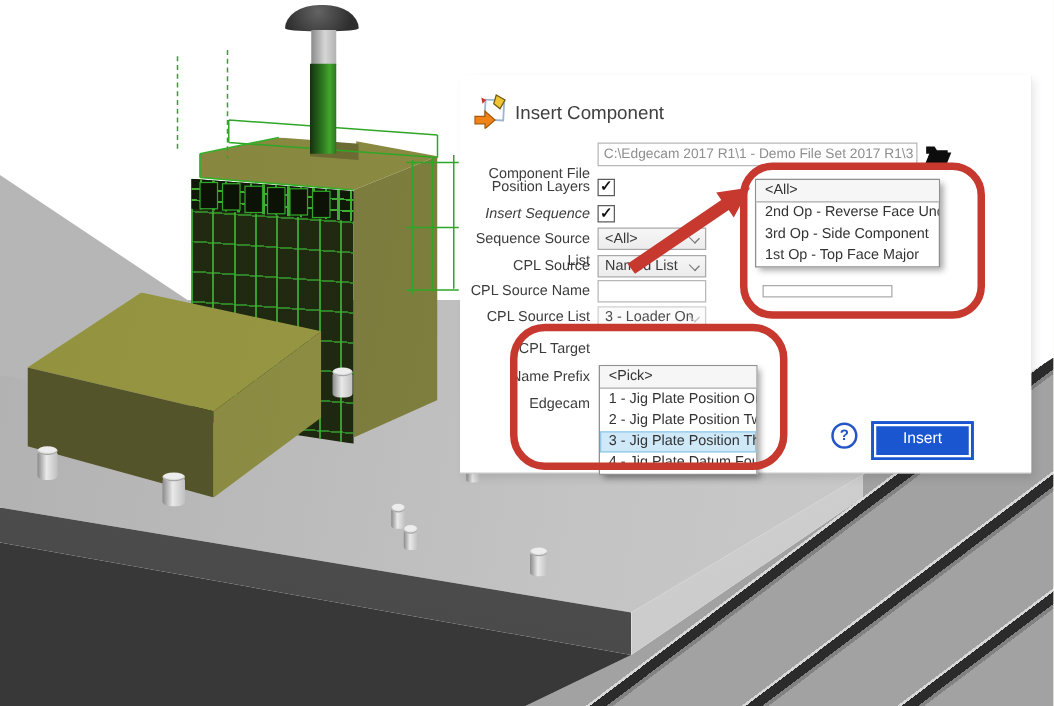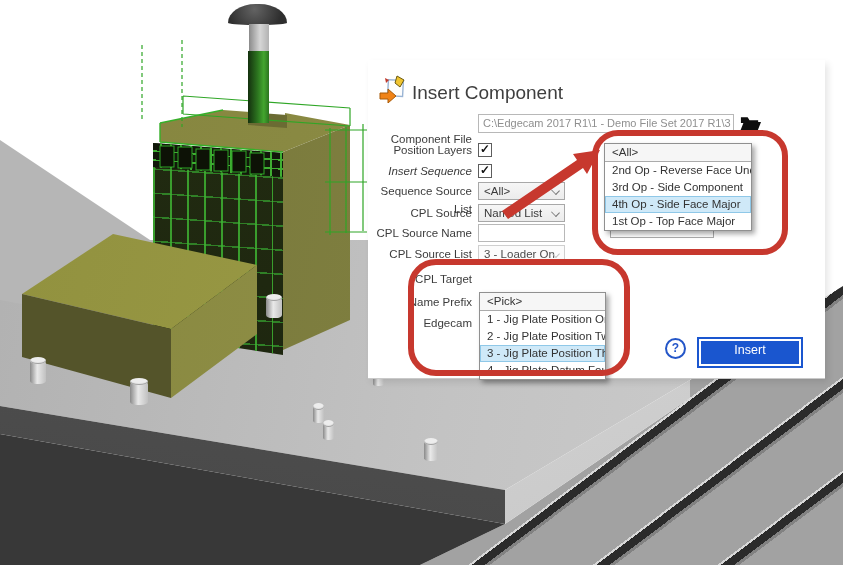--- a/index.html
+++ b/index.html
@@ -59,21 +59,21 @@
     border-radius:50% 50% 45% 45%/95% 95% 12% 12%;
     background:radial-gradient(circle at 45% 25%,#636363,#2e2e2e 75%);}
   .tool-shank{position:absolute;z-index:13;left:249px;top:24px;width:20px;height:28px;
     background:linear-gradient(90deg,#8a8a8a,#d6d6d6 55%,#b2b2b2);}
   .tool-cutter{position:absolute;z-index:13;left:248px;top:51px;width:21px;height:72px;
     background:linear-gradient(90deg,#14300e,#2c741f 45%,#43a52e 75%,#2c741f);}
 
   
   .dialog{position:absolute;z-index:20;left:368px;top:60px;width:457px;height:318px;background:#fff;
     box-shadow:0 1px 0 #c9c9c9,3px 4px 7px rgba(0,0,0,.10);}
-  .dlg-title{position:absolute;left:44px;top:22px;font-size:19px;color:#3f3f3f;}
+  .dlg-title{position:absolute;left:44px;top:22px;font-size:15px;color:#3f3f3f;}
   .dlg-icon{position:absolute;left:11px;top:14px;width:27px;height:29px;}
   .row-label{position:absolute;left:0;width:104px;text-align:right;font-size:11.5px;color:#3c3c3c;height:18px;line-height:18px;}
   .tbox{position:absolute;background:#fff;border:1px solid #b8b8b8;font-size:11px;color:#8f8f8f;
     line-height:17px;padding:0 4px;white-space:nowrap;overflow:hidden;box-sizing:border-box;}
   .cb{position:absolute;width:14px;height:14px;border:1.5px solid #5d5d5d;background:#fff;box-sizing:border-box;
     text-align:center;}
   .cb span{display:block;font-size:12px;line-height:11px;color:#111;font-weight:bold;}
   .combo{position:absolute;width:87px;height:18px;background:linear-gradient(#f6f6f6,#ececec);
     border:1px solid #a8a8a8;box-sizing:border-box;font-size:11.5px;color:#3a3a3a;}
   .combo .val{position:absolute;left:5px;top:0;line-height:16px;white-space:nowrap;}
@@ -88,21 +88,21 @@
   .dditem{height:17px;line-height:17px;font-size:11.5px;color:#333;padding-left:7px;
     white-space:nowrap;overflow:hidden;}
   .dditem.first{background:#f6f6f6;border-bottom:1px solid #ababab;}
   .dditem.sel{background:#cfe9f8;box-shadow:inset 0 0 0 1px #8fc8e8;}
   .under-combo{position:absolute;left:242px;top:168px;width:104px;height:10px;background:#fff;
     border:1px solid #ababab;box-sizing:border-box;}
 
   .help-btn{position:absolute;left:297px;top:278px;width:21px;height:21px;border:2.5px solid #2456c8;
     border-radius:50%;box-sizing:border-box;background:#fff;color:#2456c8;font-weight:bold;
     font-size:12px;text-align:center;line-height:16px;}
-  .insert-btn{position:absolute;left:329px;top:277px;width:106px;height:31px;background:#1a56cf;
+  .insert-btn{position:absolute;left:329px;top:277px;width:82px;height:31px;background:#1a56cf;
     border:2px solid #1a56cf;box-shadow:inset 0 0 0 2px #fff;box-sizing:border-box;
     color:#fff;font-size:12.5px;text-align:center;line-height:23px;}
 
   
   .anno{position:absolute;z-index:30;border:6px solid #c7382e;pointer-events:none;}
   .anno1{left:592px;top:130px;width:184px;height:113px;border-radius:26px;}
   .anno2{left:408px;top:259px;width:210px;height:105px;border-radius:28px;}
   .arrow-svg{position:absolute;left:0;top:0;z-index:30;pointer-events:none;}
 </style>
 </head>
@@ -215,21 +215,20 @@
     <div class="row-label" style="top:210px;">CPL Target</div>
     <div class="row-label" style="top:233px;text-align:right;">Name Prefix</div>
     <div class="row-label" style="top:254px;">Edgecam</div>
 
     <div class="under-combo"></div>
 
     <div class="ddlist" style="left:236px;top:83px;width:148px;">
       <div class="dditem first">&lt;All&gt;</div>
       <div class="dditem">2nd Op - Reverse Face Undersi</div>
       <div class="dditem">3rd Op - Side Component</div>
-      <div class="dditem sel">4th Op - Side Face Major</div>
       <div class="dditem">1st Op  - Top Face Major</div>
     </div>
 
     <div class="ddlist" style="left:111px;top:208px;width:127px;margin-top:24px;">
       <div class="dditem first">&lt;Pick&gt;</div>
       <div class="dditem">1 - Jig Plate Position One</div>
       <div class="dditem">2 - Jig Plate Position Two</div>
       <div class="dditem sel">3 - Jig Plate Position Three</div>
       <div class="dditem">4 - Jig Plate Datum Four</div>
     </div>

